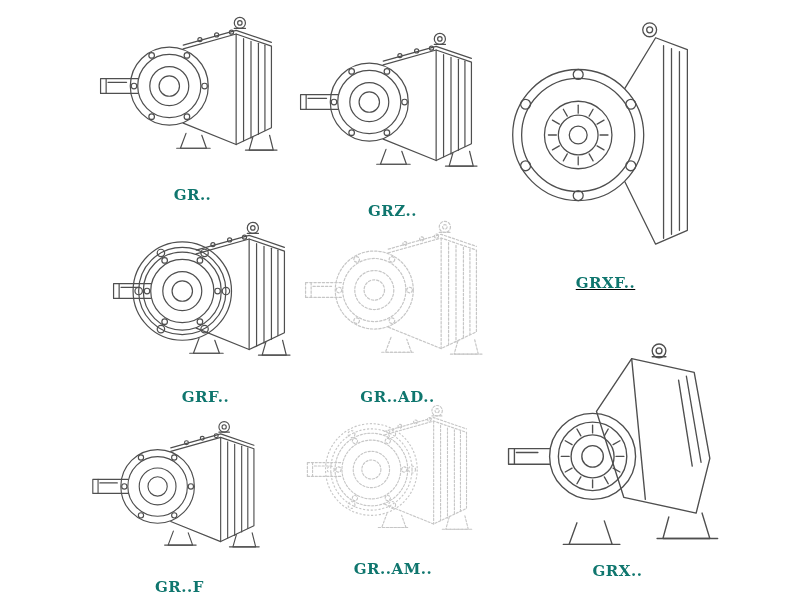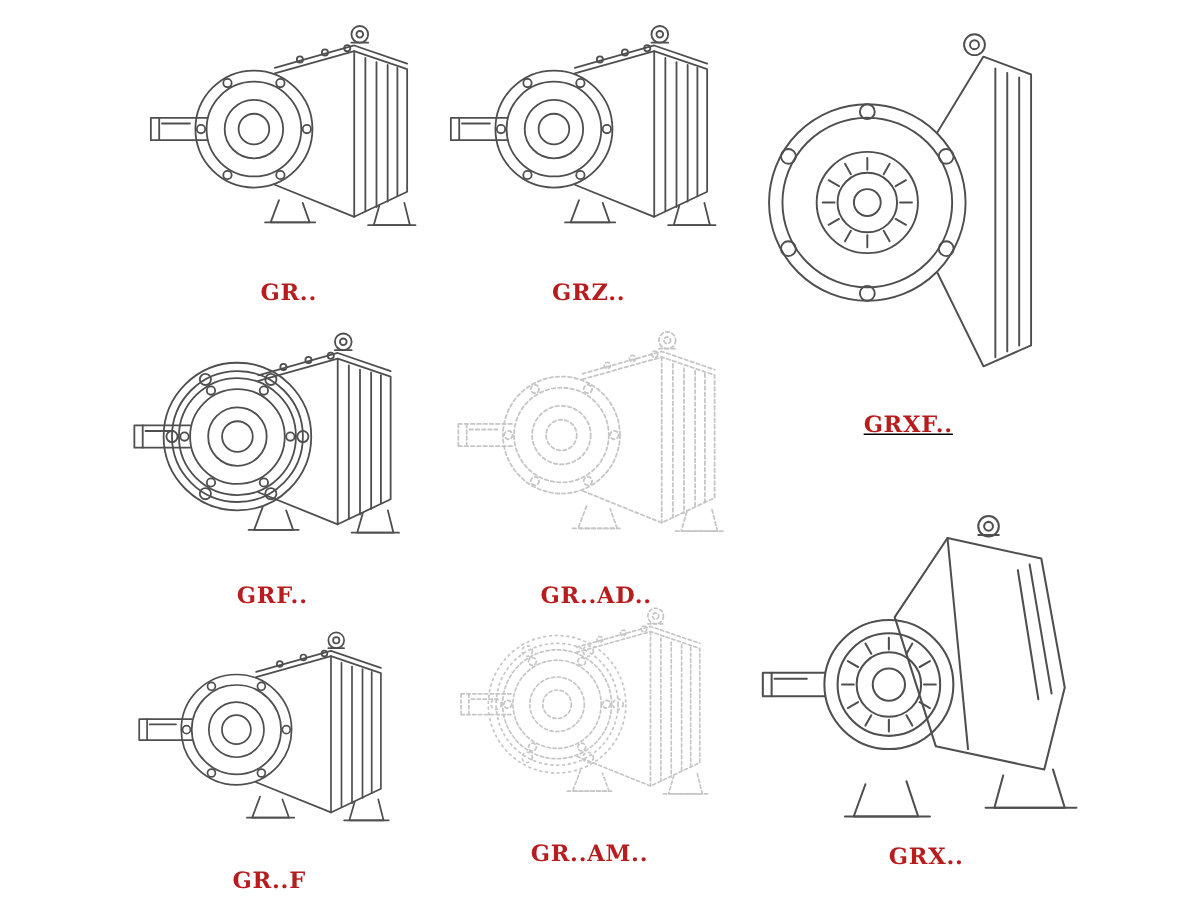--- a/index.html
+++ b/index.html
@@ -16,21 +16,21 @@
     flex-direction:column;
     align-items:center;
   }
   .cell svg{display:block;}
   .fig-label{
     margin-top:4px;
     font-family:"DejaVu Serif","Liberation Serif",serif;
     font-weight:700;
     font-size:15px;
     letter-spacing:0.5px;
-    color:#b91c1c;
+    color:#0f766e;
     text-align:center;
     white-space:nowrap;
   }
   svg.solid{color:#4f4f4f;}
   svg.faded{color:#c6c6c6;}
   use.dash{stroke-dasharray:2.5 2;}
   #defs-holder{position:absolute;width:0;height:0;overflow:hidden;}
 </style>
 </head>
 <body>
@@ -175,35 +175,35 @@
 </svg>
 </div>
 
 <div class="cell" style="left:95px; top:4px; width:195px;">
   <svg class="solid" width="195" height="178" viewBox="0 0 210 185">
     <use href="#sym-side"></use>
   </svg>
   <div class="fig-label">GR..</div>
 </div>
 
-<div class="cell" style="left:295px; top:4px; width:195px;">
+<div class="cell" style="left:295px; top:20px; width:195px;">
   <svg class="solid" width="195" height="178" viewBox="0 0 210 185">
     <use href="#sym-side"></use>
   </svg>
   <div class="fig-label">GRZ..</div>
 </div>
 
 <div class="cell" style="left:498px; top:4px; width:215px;text-decoration:underline;">
   <svg class="solid" width="215" height="266" viewBox="0 0 215 268">
     <use href="#sym-front"></use>
   </svg>
   <div class="fig-label">GRXF..</div>
 </div>
 
-<div class="cell" style="left:84px; top:212px; width:195px;justify-content:center;">
+<div class="cell" style="left:108px; top:212px; width:195px;justify-content:center;">
   <svg class="solid" width="195" height="172" viewBox="0 0 210 185">
     <use href="#sym-flange"></use>
     <use href="#sym-side"></use>
   </svg>
   <div class="fig-label">GRF..</div>
 </div>
 
 <div class="cell" style="left:300px; top:210px; width:195px;">
   <svg class="faded" width="195" height="174" viewBox="0 0 210 185">
     <use class="dash" href="#sym-side"></use>

